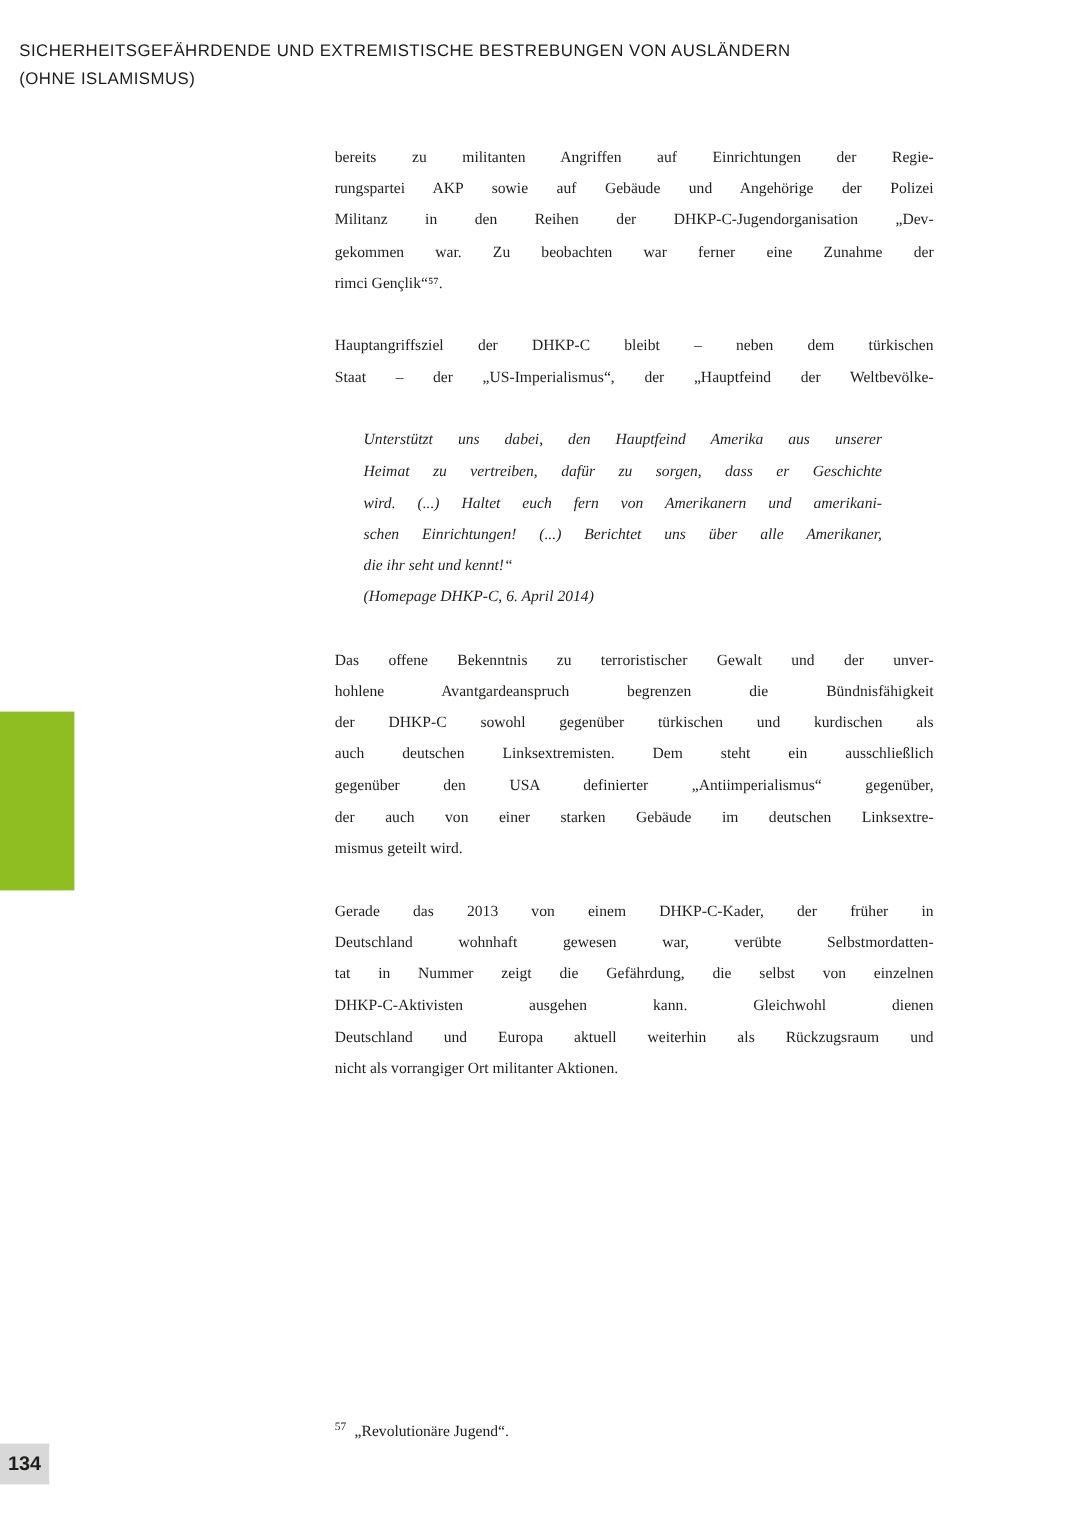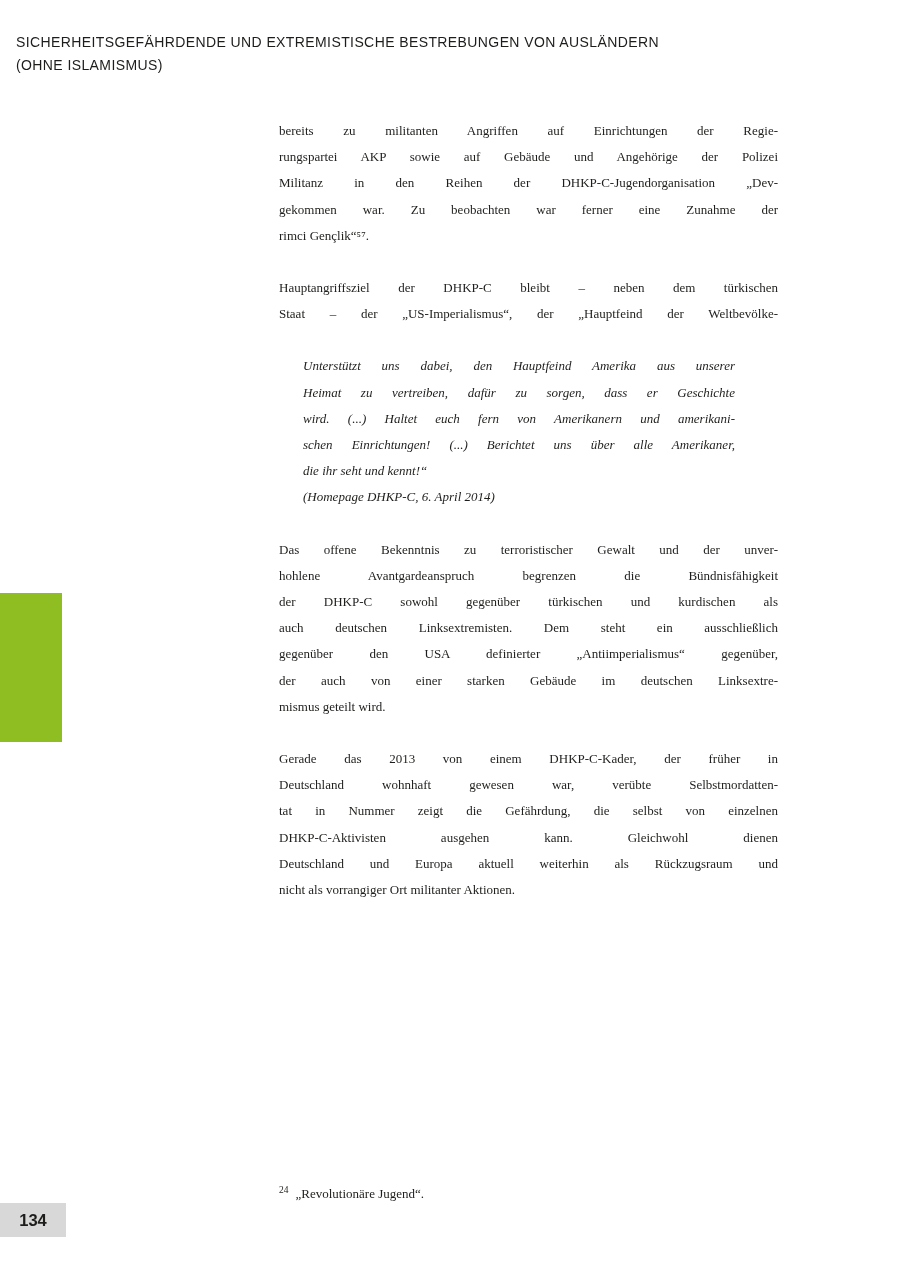--- a/index.html
+++ b/index.html
@@ -56,21 +56,21 @@
   }
   .fn-marker {
     font-size: 9.5px;
     vertical-align: 5px;
     margin-right: 7px;
   }
   .page-num-box {
     position: absolute;
     left: 0;
     top: 1203px;
-    width: 66px;
+    width: 41px;
     height: 34px;
     background: #d8d8d8;
     display: flex;
     align-items: center;
     justify-content: center;
   }
   .page-num {
     font-family: "Liberation Sans", "DejaVu Sans", sans-serif;
     font-weight: bold;
     font-size: 16.5px;
@@ -122,20 +122,20 @@
         <div class="line">Gerade das 2013 von einem DHKP-C-Kader, der früher in</div>
         <div class="line">Deutschland wohnhaft gewesen war, verübte Selbstmordatten-</div>
         <div class="line">tat in Nummer zeigt die Gefährdung, die selbst von einzelnen</div>
         <div class="line">DHKP-C-Aktivisten ausgehen kann. Gleichwohl dienen</div>
         <div class="line">Deutschland und Europa aktuell weiterhin als Rückzugsraum und</div>
         <div class="line flush">nicht als vorrangiger Ort militanter Aktionen.</div>
       </div>
     </div>
 
   <div class="footnote">
-    <span class="fn-marker">24</span><span>„Revolutionäre Jugend“.</span>
+    <span class="fn-marker">57</span><span>„Revolutionäre Jugend“.</span>
   </div>
 
   <div class="page-num-box" style="background: rgb(216, 216, 216);">
     <span class="page-num">134</span>
   </div>
 
 </div>
 
 </body></html>

